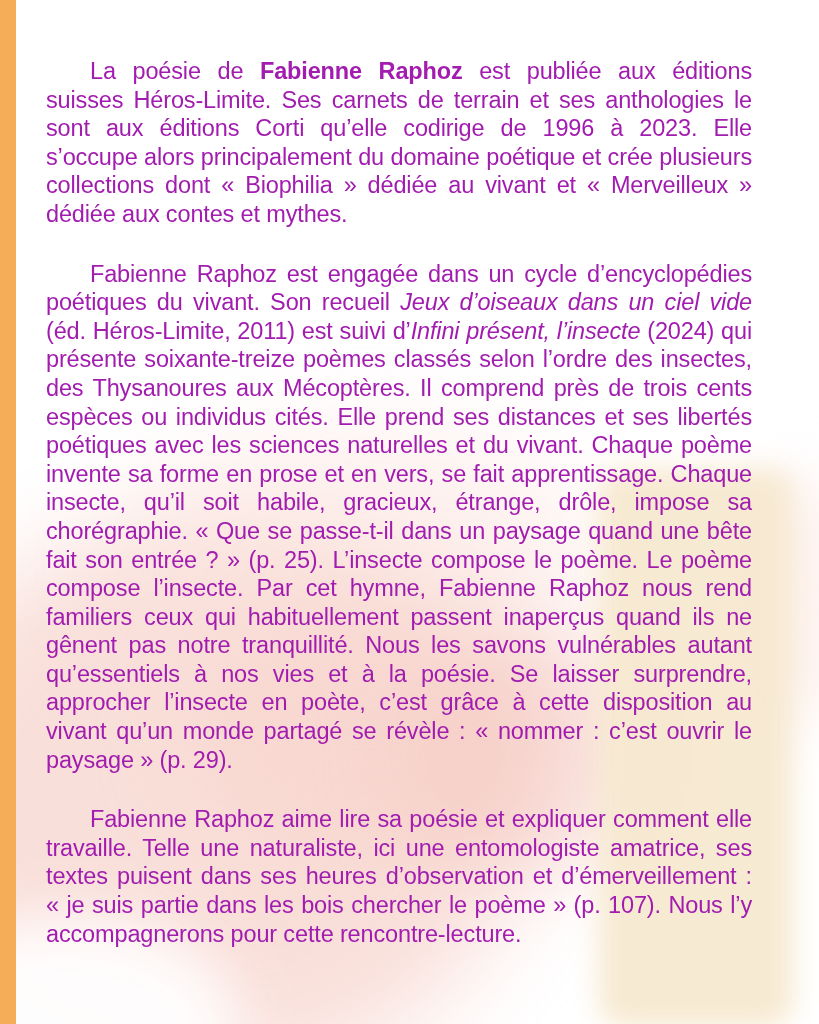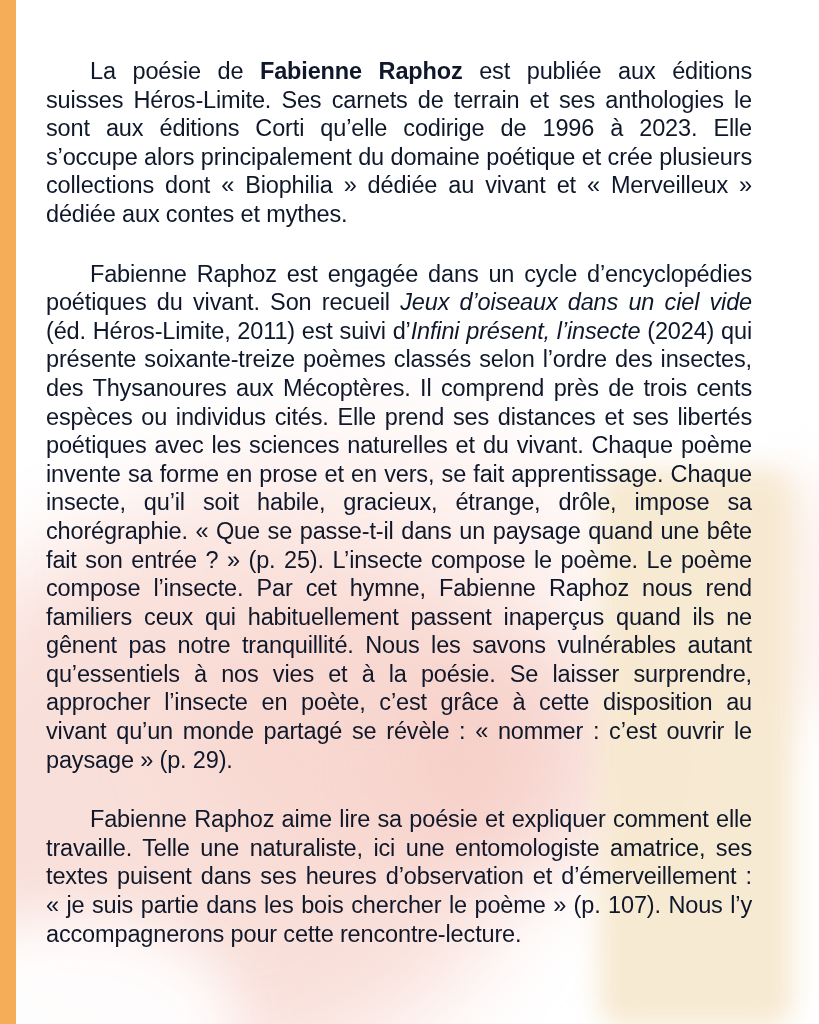--- a/index.html
+++ b/index.html
@@ -44,21 +44,21 @@
     height: 1024px;
     z-index: 3;
   }
   
   .content {
     position: absolute;
     left: 46px;
     top: 57px;
     width: 706px;
     z-index: 2;
-    color: #0f172a;
+    color: #a21caf;
     font-size: 23.5px;
     line-height: 28.6px;
     letter-spacing: -0.15px;
     text-align: justify;
   }
   .content p {
     margin: 0 0 31px 0;
     text-indent: 44px;
   }
   .content p:last-child { margin-bottom: 16px; }

